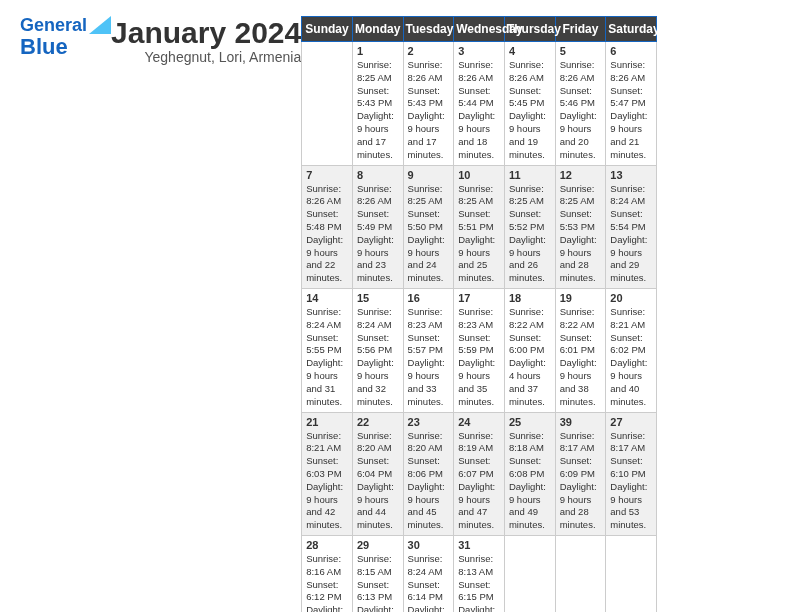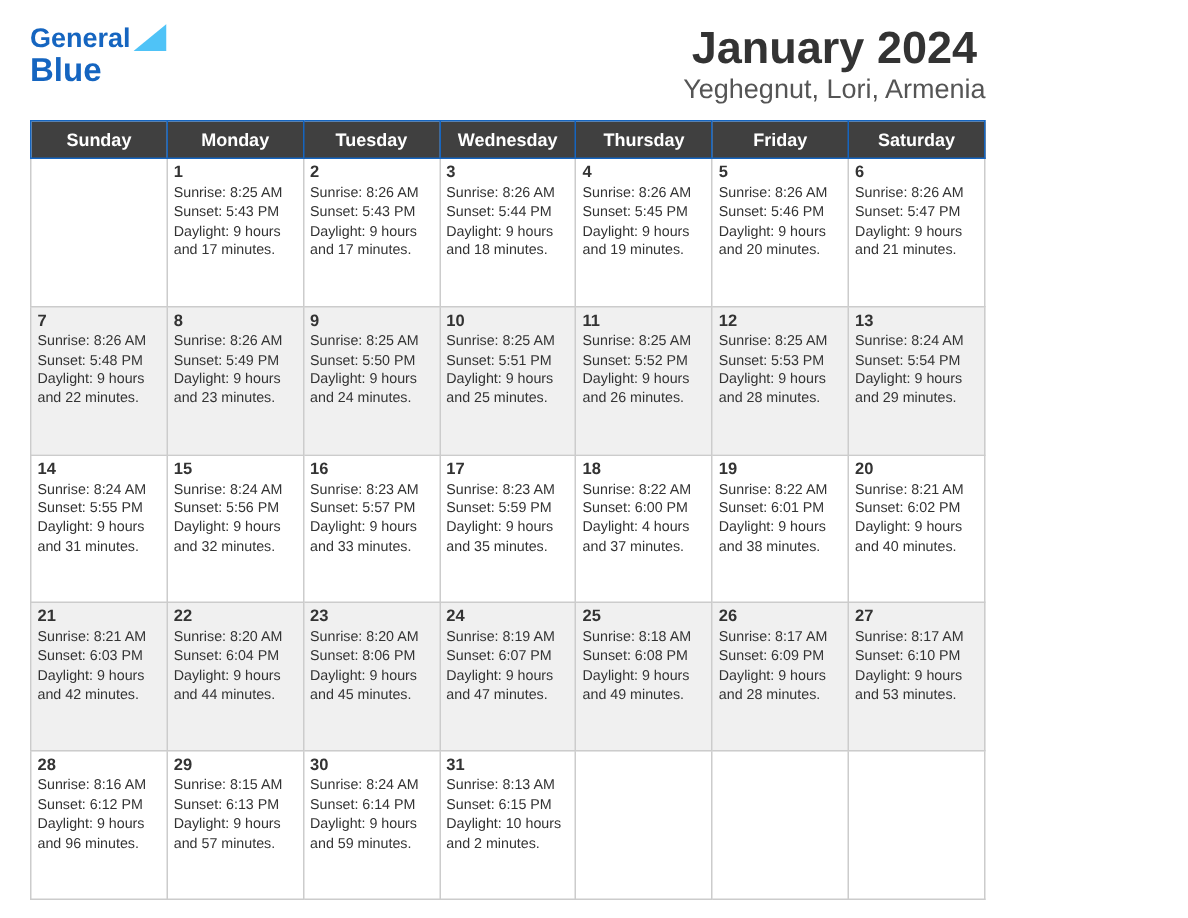--- a/index.html
+++ b/index.html
@@ -8,21 +8,21 @@
       background: #fff;
       width: 792px;
       height: 612px;
       overflow: hidden;
     }
     .page {
       width: 677px;
       height: 612px;
       padding: 16px 20px 12px 20px;
       display: flex;
-      flex-direction: column;
+      flex-direction: row;
     }
     .header {
       display: flex;
       justify-content: space-between;
       align-items: flex-start;
       margin-bottom: 10px;
     }
     .logo {
       display: flex;
       flex-direction: column;
@@ -38,24 +38,23 @@
       color: #1565c0;
     }
     .title-block {
       text-align: right;
     }
     .month-title {
       font-size: 30px;
       font-weight: bold;
       color: #333;
       line-height: 1.1;
-      text-align: center;
     }
     .location {
-      font-size: 18px;
+      font-size: 14px;
       color: #555;
     }
     .calendar {
       flex: 1;
       border: 1px solid #ccc;
       border-collapse: collapse;
       width: 100%;
       table-layout: fixed;
     }
     .calendar th {
@@ -233,21 +232,21 @@
           </td>
           <td>
             <span class="day-num">24</span>
             <div class="cell-content"><span>Sunrise: 8:19 AM</span><br><span>Sunset: 6:07 PM</span><br><span>Daylight: 9 hours and 47 minutes.</span></div>
           </td>
           <td>
             <span class="day-num">25</span>
             <div class="cell-content"><span>Sunrise: 8:18 AM</span><br><span>Sunset: 6:08 PM</span><br><span>Daylight: 9 hours and 49 minutes.</span></div>
           </td>
           <td>
-            <span class="day-num">26</span>
+            <span class="day-num">39</span>
             <div class="cell-content"><span>Sunrise: 8:17 AM</span><br><span>Sunset: 6:09 PM</span><br><span>Daylight: 9 hours and 28 minutes.</span></div>
           </td>
           <td>
             <span class="day-num">27</span>
             <div class="cell-content"><span>Sunrise: 8:17 AM</span><br><span>Sunset: 6:10 PM</span><br><span>Daylight: 9 hours and 53 minutes.</span></div>
           </td>
         </tr>
         <tr class="row-white">
           <td>
             <span class="day-num">28</span>

